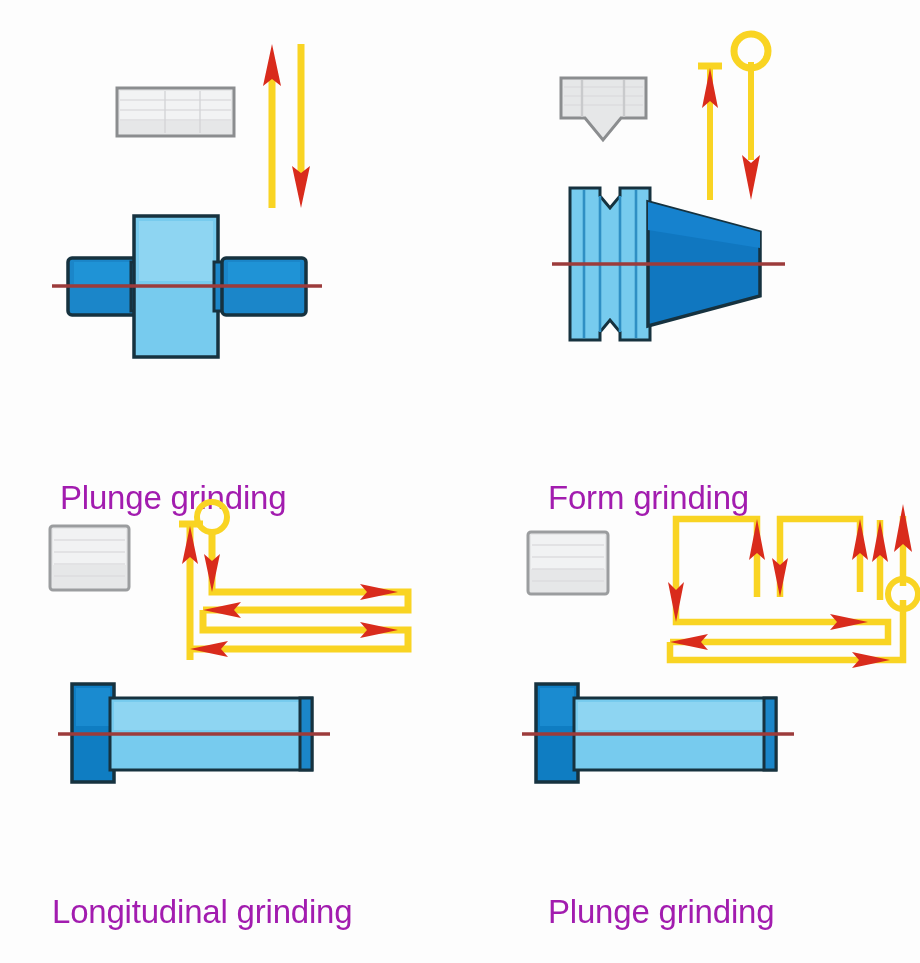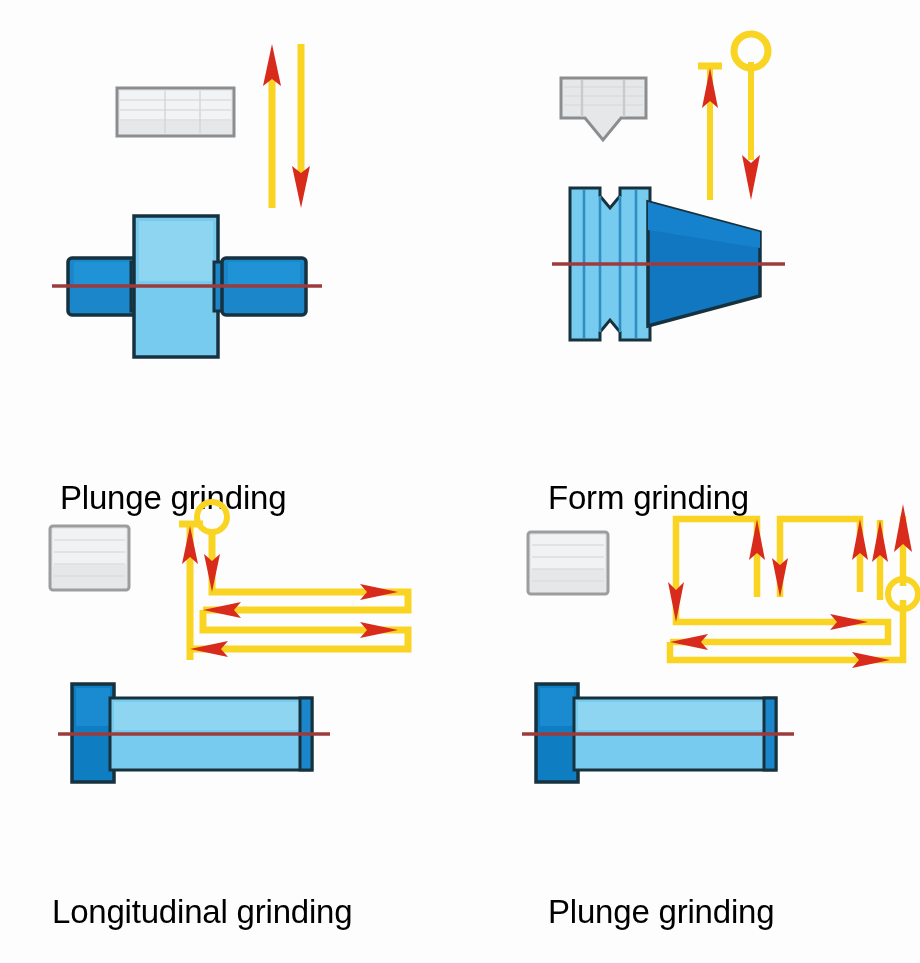--- a/index.html
+++ b/index.html
@@ -21,21 +21,21 @@
     background: #fdfdfd;
   }
   .panel {
     position: absolute;
   }
   .panel-caption {
     position: absolute;
     font-family: "Liberation Sans", sans-serif;
     font-size: 33px;
     line-height: 40px;
-    color: #000000;
+    color: #a21caf;
     font-weight: 400;
     letter-spacing: -0.2px;
     white-space: pre;
   }
   svg { display: block; overflow: visible; }
   .cap-line { display: block; }
 </style>
 </head>
 <body>
 

